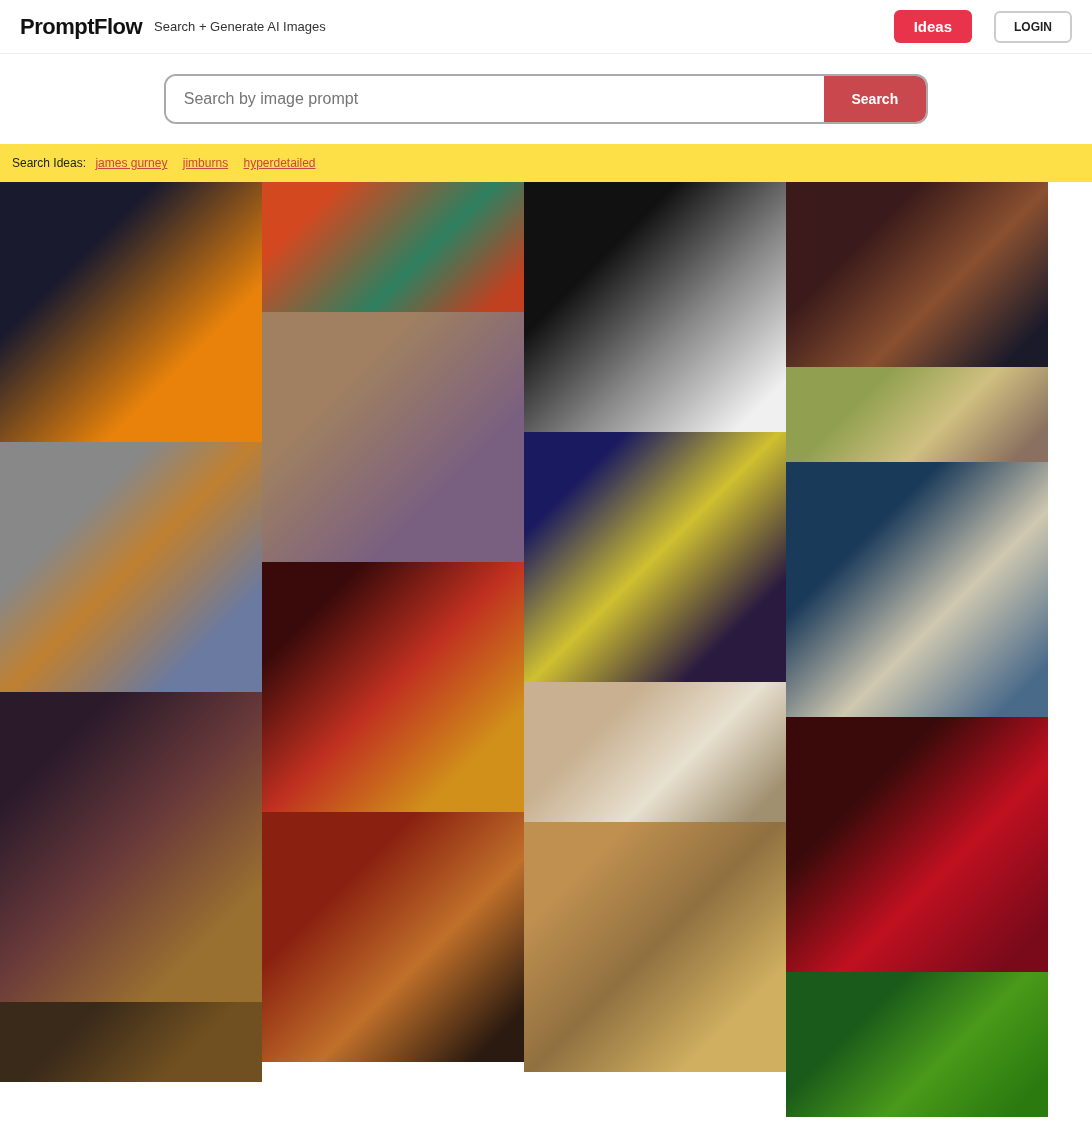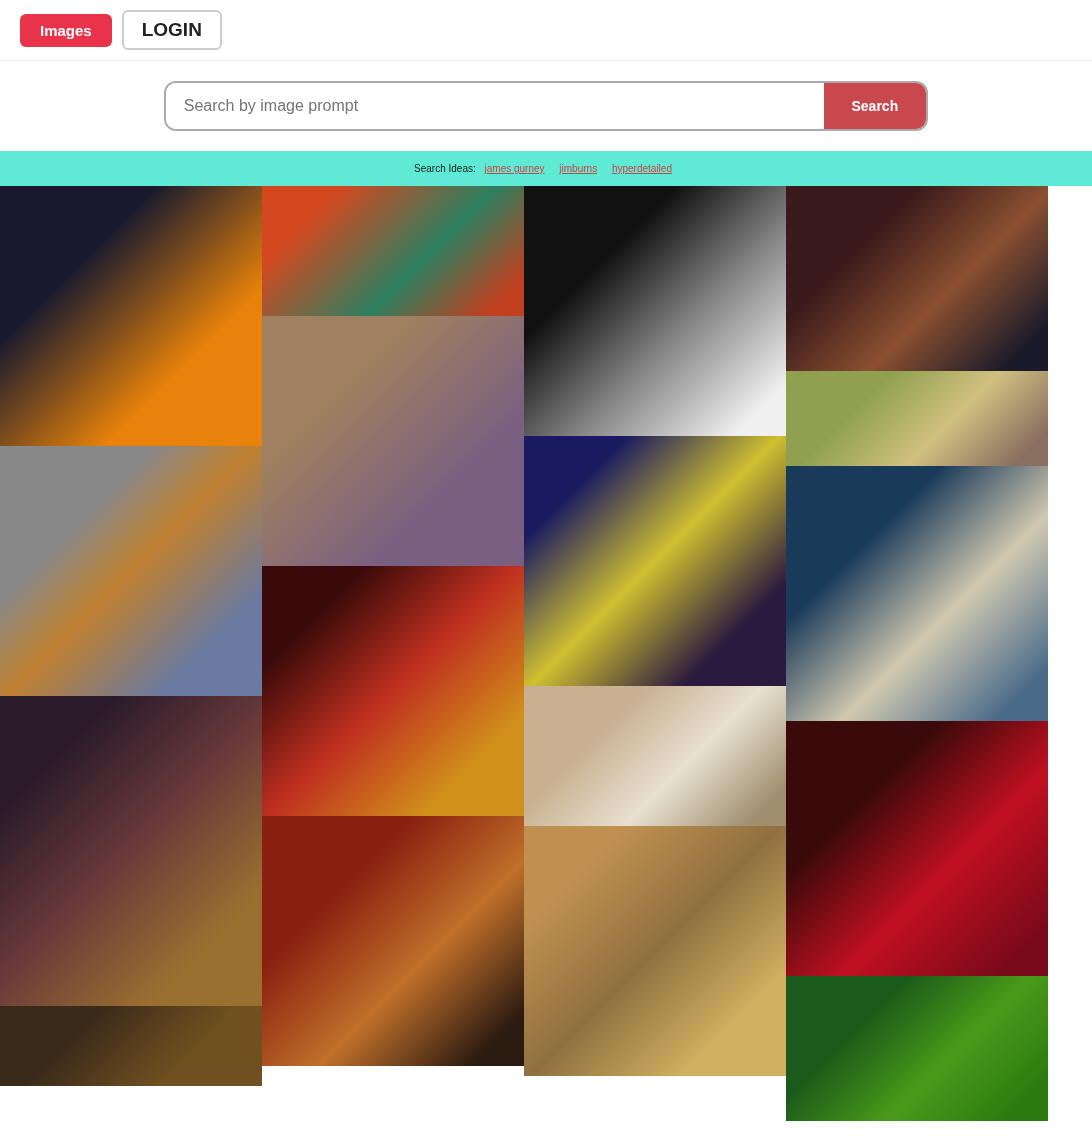--- a/index.html
+++ b/index.html
@@ -43,23 +43,24 @@
       font-size: 15px;
       font-weight: 600;
       cursor: pointer;
     }
     .btn-login {
       background: #fff;
       color: #222;
       border: 2px solid #ccc;
       border-radius: 6px;
       padding: 7px 18px;
-      font-size: 19px;
+      font-size: 12px;
       font-weight: 600;
       cursor: pointer;
+      margin-left: 12px;
     }
 
     
     .search-section {
       padding: 20px 15%;
       background: #fff;
     }
     .search-bar {
       display: flex;
       border: 2px solid #aaa;
@@ -79,24 +80,24 @@
       color: #fff;
       border: none;
       padding: 12px 28px;
       font-size: 14px;
       font-weight: 600;
       cursor: pointer;
     }
 
     
     .search-ideas {
-      background: #5eead4;
+      background: #fde047;
       padding: 12px;
-      text-align: center;
-      font-size: 10px;
+      text-align: left;
+      font-size: 12px;
       color: #222;
     }
     .search-ideas a {
       color: #c44;
       text-decoration: underline;
       margin: 0 6px;
       cursor: pointer;
     }
 
     .col {
@@ -134,22 +135,26 @@
       display: grid;
       grid-template-columns: 262px 262px 262px 262px;
       gap: 0;
     }
 
   </style>
 </head>
 <body>
 
 <header class="header">
+  <div class="header-left">
+    <span class="logo">PromptFlow</span>
+    <span class="logo-tagline">Search + Generate AI Images</span>
+  </div>
   <div class="header-right">
-    <button class="btn-create">Images</button>
+    <button class="btn-create">Ideas</button>
     <button class="btn-login">LOGIN</button>
   </div>
 </header>
 
 <div class="search-section">
   <div class="search-bar">
     <input class="search-input" type="text" placeholder="Search by image prompt" style="">
     <button class="search-button">Search</button>
   </div>
 </div>

